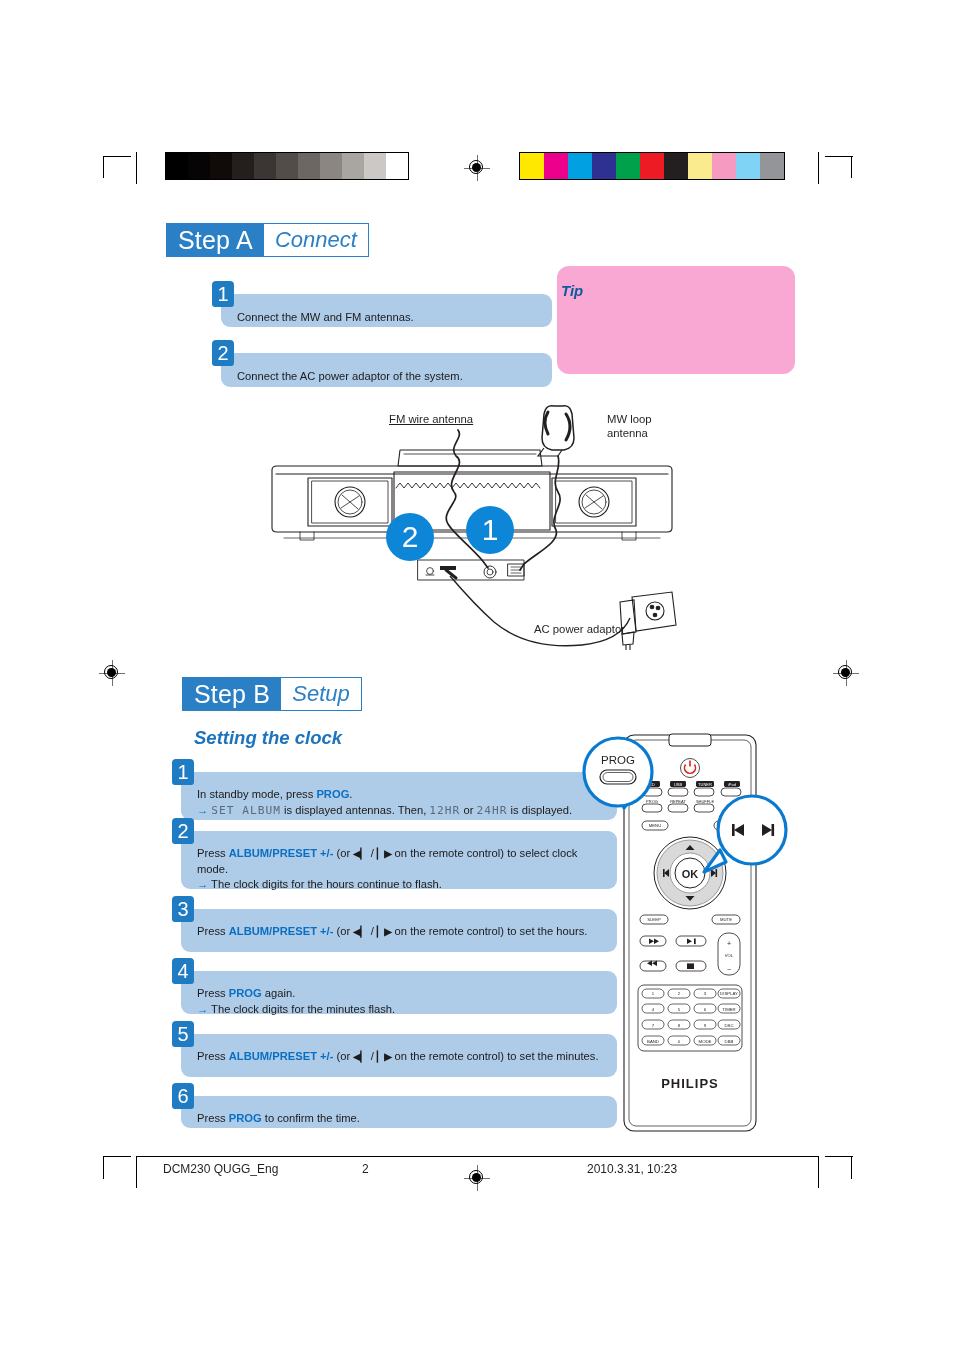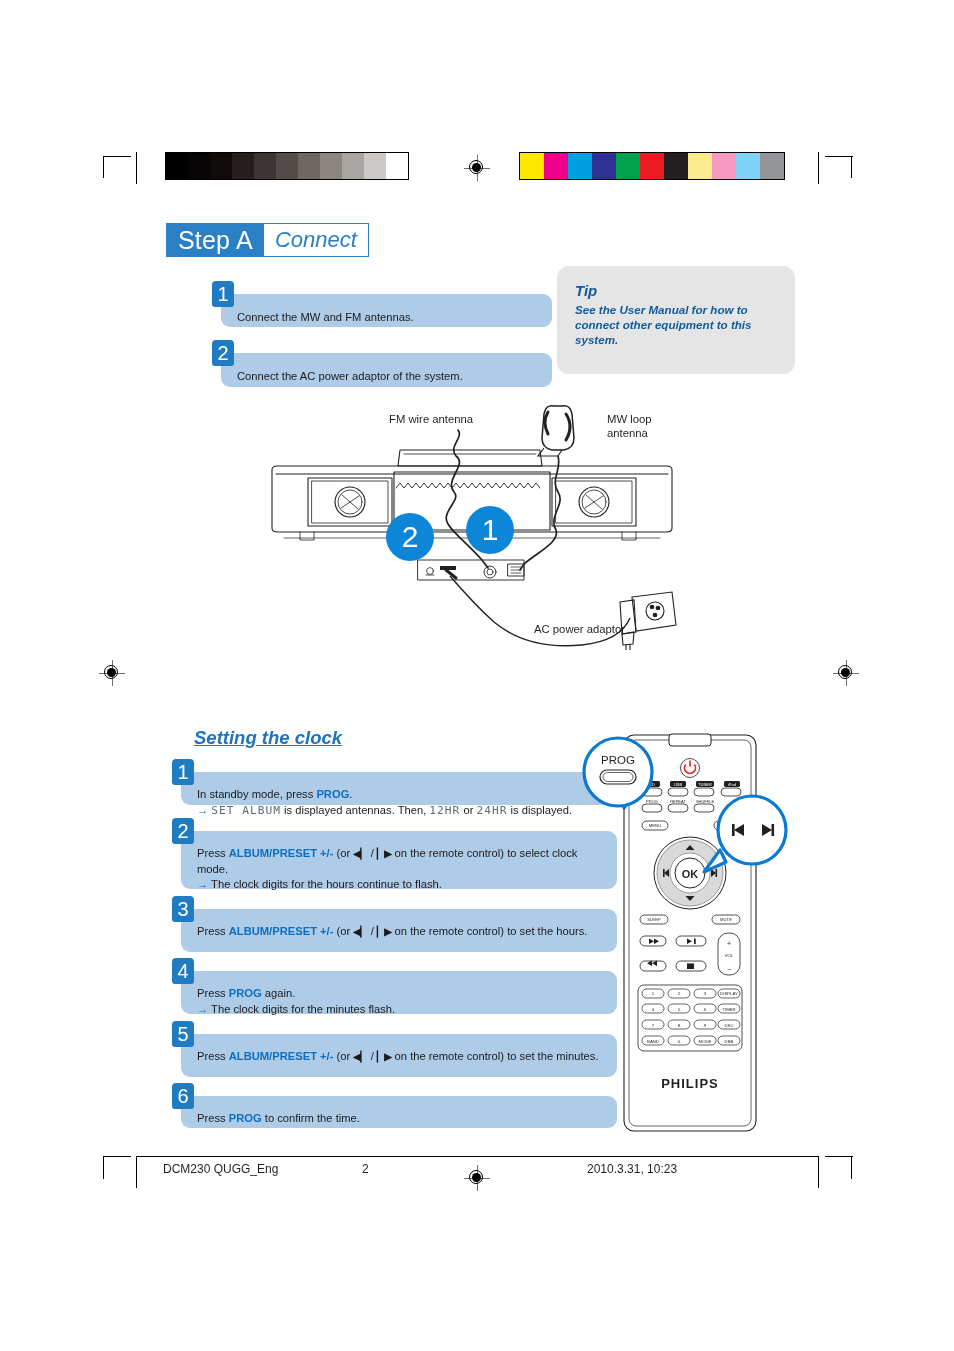--- a/index.html
+++ b/index.html
@@ -30,21 +30,21 @@
         font-size:20px;line-height:26px;text-align:center;z-index:3;font-family:"Liberation Sans",sans-serif;}
   .ibody{position:absolute;left:9px;top:13px;background:#aecbe8;border-radius:9px;box-sizing:border-box;
          padding:16px 9px 10px 16px;font-size:11.2px;line-height:15.5px;color:#1b1b1b;}
   .ibody.small{padding:15px 14px 9px 16px;}
   b.k{color:#0a6fc2;font-weight:bold;}
   .arrow{color:#0a6fc2;font-weight:bold;}
   .lcd{font-family:"DejaVu Sans Mono",monospace;letter-spacing:1px;color:#5b6b7c;}
   .gl{font-size:10px;letter-spacing:-.5px;}
 
   
-  .tip{position:absolute;background:#e5e5e5;border-radius:12px;box-sizing:border-box;padding:16px 18px;}
+  .tip{position:absolute;background:#f9a8d4;border-radius:12px;box-sizing:border-box;padding:16px 4px;}
   .tip h4{margin:0 0 3px 0;color:#0d5b9e;font-size:15px;font-style:italic;font-weight:bold;}
   .tip p{margin:0;color:#0d5b9e;font-size:11.6px;line-height:15px;font-style:italic;font-weight:bold;}
 
   
   .sec-h{position:absolute;color:#1b74bd;font-weight:bold;font-style:italic;font-size:18.5px;}
 
   
   .dlabel{position:absolute;font-size:11.3px;color:#231f20;line-height:14px;}
 
   
@@ -139,21 +139,20 @@
 
   <div class="iblock" style="left:212px;top:340px;width:340px;">
     <div class="inum">2</div>
     <div class="ibody" style="width:331px;height:34px;">
       <span>Connect the AC power adaptor of the system.</span>
     </div>
   </div>
 
   <div class="tip" style="left:557px;top:266px;width:238px;height:108px;">
     <h4>Tip</h4>
-    <p>See the User Manual for how to connect other equipment to this system.</p>
   </div>
 
   <div style="position:absolute;left:262px;top:400px;width:420px;height:265px;">
     <svg width="420" height="265" viewBox="0 0 420 265">
       <g fill="none" stroke="#231f20" stroke-width="1.1" stroke-linejoin="round" stroke-linecap="round">
 
         <path d="M10 70 Q10 66 15 66 L405 66 Q410 66 410 70 L410 128 Q410 132 405 132 L15 132 Q10 132 10 128 Z"></path>
         <path d="M14 74 L406 74"></path>
 
         <path d="M46 78 L130 78 L130 126 L46 126 Z"></path>
@@ -217,32 +216,36 @@
         <path d="M364 245 l0 5 M368 245 l0 5"></path>
       </g>
 
       <circle cx="148" cy="137" r="24" fill="#0d86d8"></circle>
       <text x="148" y="147" font-family="Liberation Sans, sans-serif" font-size="30" fill="#ffffff" text-anchor="middle">2</text>
       <circle cx="228" cy="130" r="24" fill="#0d86d8"></circle>
       <text x="228" y="140" font-family="Liberation Sans, sans-serif" font-size="30" fill="#ffffff" text-anchor="middle">1</text>
     </svg>
   </div>
 
-  <div class="dlabel" style="left:389px;top:412px;">FM wire antenna</div>
+  <div class="dlabel" style="left:389px;top:412px;text-decoration:underline;">FM wire antenna</div>
   <div class="dlabel" style="left:607px;top:412px;width:70px;">
     <span>MW loop antenna</span>
   </div>
   <div class="dlabel" style="left:534px;top:622px;">AC power adaptor</div>
 
-
-  <div class="sec-h" style="left:194px;top:727px;text-decoration:underline;">Setting the clock</div>
+  <div class="step-head" style="left:182px;top:677px;">
+    <div class="lbl">Step B</div>
+    <div class="sub">Setup</div>
+  </div>
+
+  <div class="sec-h" style="left:194px;top:727px;">Setting the clock</div>
 
   <div class="iblock" style="left:172px;top:759px;">
     <div class="inum">1</div>
-    <div class="ibody small" style="width:436px;height:33px;">
+    <div class="ibody small" style="width:436px;height:48px;">
       <div>
         <span>In standby mode, press </span><b class="k">PROG</b><span>.</span>
       </div>
       <div>
         <span class="arrow">→</span>
         <span class="lcd">SET ALBUM</span><span> is displayed antennas. Then, </span><span class="lcd">12HR</span><span> or </span><span class="lcd">24HR</span><span> is displayed.</span>
       </div>
     </div>
   </div>
 

